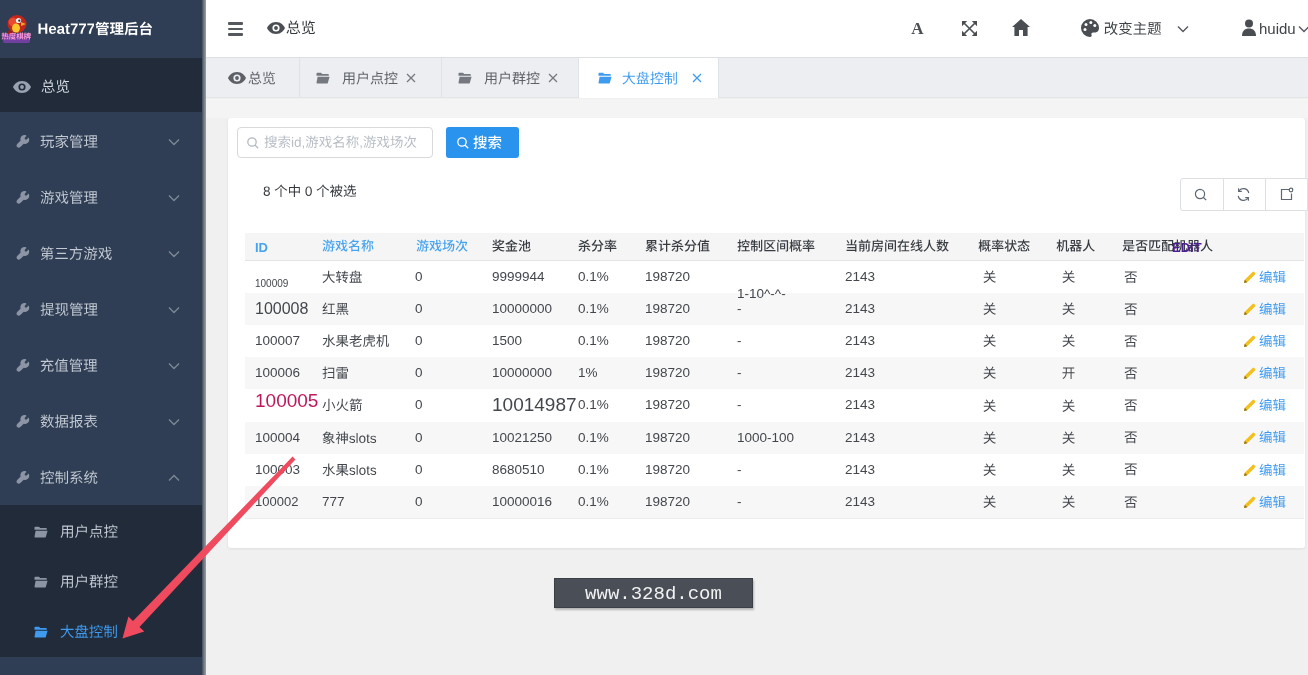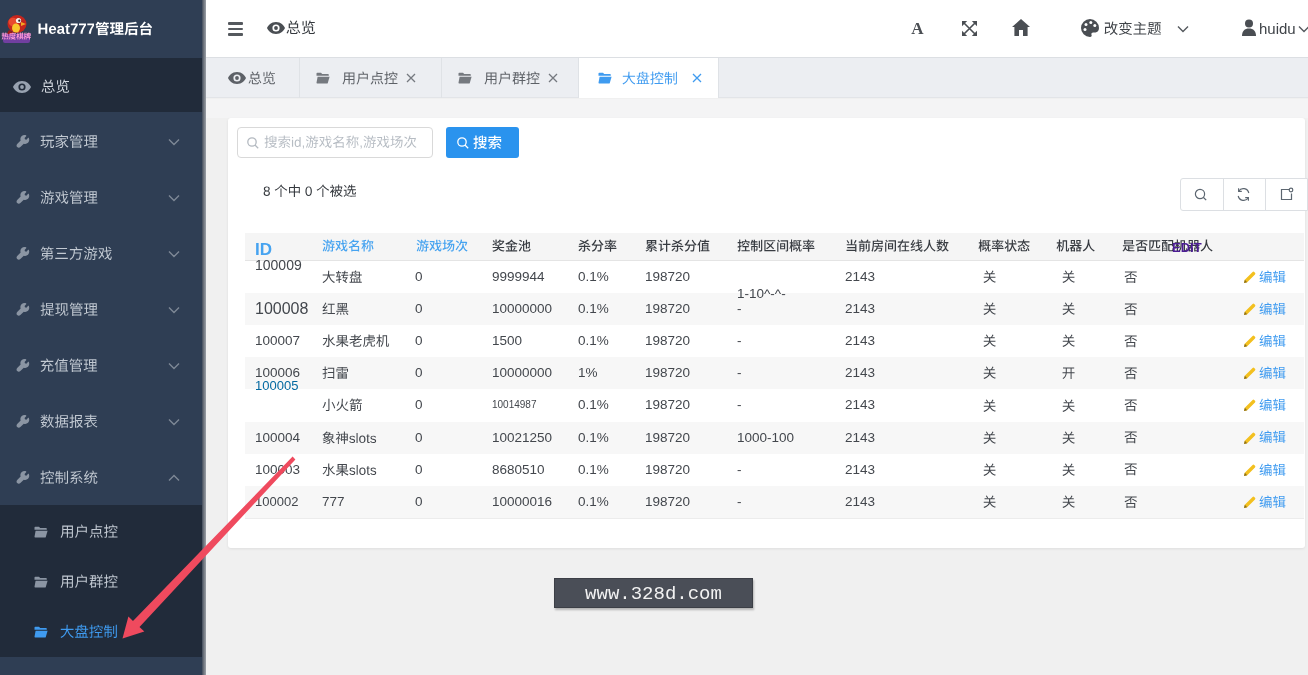--- a/index.html
+++ b/index.html
@@ -271,21 +271,21 @@
 <svg class="abs" style="left:1279px;top:187px" width="15" height="15" viewBox="0 0 15 15" fill="none" stroke="#5c6670" stroke-width="1.2">
 <path d="M10.5 2.5 L2.5 2.5 L2.5 12.5 L12.5 12.5 L12.5 6.5"></path>
 <circle cx="12" cy="3" r="1.8"></circle>
 </svg>
 <div class="abs" style="left:245px;top:233px;width:1059px;height:28px;background:#f5f5f5;border-bottom:1px solid #e4e4e4"></div>
 <div class="abs" style="left:245px;top:293.1px;width:1059px;height:32.1px;background:#f7f7f7"></div>
 <div class="abs" style="left:245px;top:357.3px;width:1059px;height:32.1px;background:#f7f7f7"></div>
 <div class="abs" style="left:245px;top:421.5px;width:1059px;height:32.1px;background:#f7f7f7"></div>
 <div class="abs" style="left:245px;top:485.7px;width:1059px;height:32.1px;background:#f7f7f7"></div>
 <div class="abs" style="left:245px;top:517.8px;width:1059px;height:1px;background:#ececec"></div>
-<div class="abs" style="left:255px;top:239.5px;font-size:17px;font-weight:bold;color:#46a3f0">ID</div>
+<div class="abs" style="left:255px;top:239.5px;font-size:13px;font-weight:bold;color:#46a3f0">ID</div>
 <svg style="position:absolute;left:321.9px;top:239.0px;" width="52.1" height="13.1" viewBox="-0.07 -11.54 52.10 13.14">
     <path d="M0.9 -10C1.6 -9.6 2.5 -9 3 -8.6L3.7 -9.6C3.2 -9.9 2.3 -10.5 1.6 -10.8ZM0.4 -6.5C1.1 -6.1 2.1 -5.6 2.5 -5.2L3.2 -6.2C2.8 -6.5 1.8 -7 1.1 -7.3ZM0.6 0.3 1.7 0.9C2.2 -0.3 2.8 -1.9 3.2 -3.3L2.2 -3.9C1.8 -2.4 1.1 -0.7 0.6 0.3ZM4.5 -10.6C4.8 -10.1 5.2 -9.4 5.4 -9H3.3V-7.8H4.4C4.4 -4.7 4.2 -1.5 2.6 0.3C2.9 0.5 3.2 0.8 3.4 1.1C4.7 -0.4 5.2 -2.6 5.4 -5H6.5C6.4 -1.7 6.3 -0.6 6.1 -0.3C6 -0.1 5.9 -0.1 5.7 -0.1C5.5 -0.1 5.1 -0.1 4.7 -0.2C4.9 0.2 5 0.6 5 1C5.5 1 6 1 6.3 0.9C6.6 0.9 6.9 0.8 7.1 0.5C7.4 0 7.5 -1.5 7.7 -5.6C7.7 -5.8 7.7 -6.1 7.7 -6.1H5.5L5.6 -7.8H7.8C7.7 -7.5 7.5 -7.2 7.3 -7C7.6 -6.9 8.2 -6.6 8.4 -6.4L8.5 -6.5V-5.9H10.6C10.3 -5.6 10 -5.3 9.7 -5V-3.8H7.9V-2.7H9.7V-0.2C9.7 -0.1 9.7 -0 9.5 -0C9.3 -0 8.7 -0 8.1 -0C8.3 0.3 8.4 0.8 8.5 1.1C9.3 1.1 9.9 1.1 10.4 0.9C10.8 0.7 10.9 0.4 10.9 -0.2V-2.7H12.6V-3.8H10.9V-4.7C11.5 -5.2 12.1 -5.9 12.5 -6.5L11.8 -7L11.6 -6.9H8.7C8.9 -7.3 9.1 -7.7 9.3 -8.2H12.5V-9.3H9.6C9.8 -9.8 9.9 -10.3 10 -10.8L8.8 -11C8.6 -9.9 8.3 -8.9 7.9 -8V-9H5.7L6.7 -9.4C6.4 -9.8 6 -10.5 5.6 -11Z M22.2 -10.2C22.8 -9.7 23.5 -8.9 23.9 -8.4L24.8 -9.1C24.4 -9.6 23.6 -10.4 23 -10.9ZM13.7 -7C14.4 -6.1 15.1 -5.1 15.8 -4C15.2 -2.6 14.3 -1.5 13.3 -0.8C13.6 -0.6 14 -0.1 14.2 0.2C15.1 -0.6 16 -1.6 16.7 -2.8C17.1 -2.1 17.6 -1.4 17.8 -0.8L18.8 -1.7C18.4 -2.3 17.9 -3.2 17.3 -4.1C17.9 -5.6 18.4 -7.3 18.6 -9.3L17.8 -9.6L17.6 -9.5H13.6V-8.4H17.3C17.1 -7.3 16.8 -6.2 16.4 -5.3C15.8 -6.1 15.1 -7 14.5 -7.7ZM23.9 -6.3C23.5 -5.2 22.8 -4.2 22.1 -3.2C21.9 -4.1 21.7 -5.2 21.5 -6.5L25.4 -6.9L25.2 -8L21.4 -7.6C21.4 -8.6 21.3 -9.7 21.3 -10.9H20C20 -9.7 20.1 -8.5 20.2 -7.5L18.6 -7.3L18.7 -6.1L20.3 -6.3C20.5 -4.7 20.7 -3.2 21.1 -2.1C20.3 -1.3 19.4 -0.6 18.4 -0.2C18.8 0 19.2 0.4 19.4 0.7C20.2 0.3 20.9 -0.2 21.5 -0.9C22.1 0.3 22.9 1 23.9 1.1C24.6 1.1 25.2 0.5 25.5 -1.8C25.3 -1.9 24.7 -2.2 24.5 -2.5C24.4 -1.1 24.2 -0.4 23.9 -0.4C23.3 -0.5 22.9 -1 22.5 -1.9C23.5 -3 24.3 -4.4 24.8 -5.7Z M29.3 -6.7C29.8 -6.3 30.6 -5.7 31.1 -5.2C29.7 -4.5 28.1 -4 26.5 -3.7C26.7 -3.4 27 -2.8 27.1 -2.5C27.8 -2.7 28.5 -2.9 29.2 -3.1V1.1H30.4V0.5H35.8V1.1H37.1V-4.5H32.3C34.3 -5.7 36 -7.3 37 -9.2L36.2 -9.8L36 -9.7H31.7C32 -10 32.3 -10.4 32.5 -10.7L31.1 -11C30.4 -9.8 28.9 -8.4 26.8 -7.4C27.1 -7.2 27.4 -6.8 27.6 -6.5C28.8 -7.1 29.8 -7.8 30.7 -8.6H35.2C34.5 -7.5 33.4 -6.6 32.2 -5.9C31.7 -6.4 30.9 -7 30.2 -7.4ZM35.8 -0.7H30.4V-3.4H35.8Z M45.5 -5.8C45.2 -4.2 44.7 -2.6 44 -1.6C44.3 -1.5 44.8 -1.2 45 -1C45.7 -2.1 46.3 -3.9 46.6 -5.6ZM49.1 -5.6C49.7 -4.2 50.2 -2.3 50.3 -1.1L51.5 -1.5C51.3 -2.7 50.8 -4.5 50.2 -6ZM45.8 -10.9C45.5 -9.3 45 -7.8 44.3 -6.7V-7.3H42.7V-9.4C43.3 -9.5 43.9 -9.7 44.4 -9.9L43.7 -10.9C42.7 -10.5 41.1 -10.1 39.7 -9.8C39.8 -9.6 40 -9.2 40 -8.9C40.5 -9 41 -9 41.5 -9.1V-7.3H39.6V-6.1H41.4C40.9 -4.7 40.1 -3.2 39.4 -2.3C39.5 -2 39.8 -1.5 39.9 -1.2C40.5 -1.9 41.1 -3.1 41.5 -4.2V1.1H42.7V-4.5C43 -4 43.5 -3.3 43.7 -2.9L44.4 -3.9C44.1 -4.2 43 -5.4 42.7 -5.7V-6.1H44.3V-6.3C44.5 -6.1 44.9 -5.9 45.1 -5.8C45.5 -6.4 45.9 -7.2 46.3 -8.2H47.4V-0.3C47.4 -0.2 47.3 -0.1 47.1 -0.1C47 -0.1 46.4 -0.1 45.8 -0.1C46 0.2 46.2 0.7 46.2 1.1C47.1 1.1 47.6 1 48 0.8C48.4 0.6 48.6 0.3 48.6 -0.3V-8.2H50C49.8 -7.7 49.6 -7.2 49.4 -6.8L50.5 -6.6C50.8 -7.3 51.2 -8.3 51.5 -9.1L50.8 -9.4L50.6 -9.3H46.7C46.8 -9.8 46.9 -10.2 47 -10.7Z" fill="#46a3f0"></path>
   </svg>
 <svg style="position:absolute;left:415.9px;top:239.0px;" width="52.2" height="13.2" viewBox="-0.07 -11.54 52.16 13.21">
     <path d="M0.9 -10C1.6 -9.6 2.5 -9 3 -8.6L3.7 -9.6C3.2 -9.9 2.3 -10.5 1.6 -10.8ZM0.4 -6.5C1.1 -6.1 2.1 -5.6 2.5 -5.2L3.2 -6.2C2.8 -6.5 1.8 -7 1.1 -7.3ZM0.6 0.3 1.7 0.9C2.2 -0.3 2.8 -1.9 3.2 -3.3L2.2 -3.9C1.8 -2.4 1.1 -0.7 0.6 0.3ZM4.5 -10.6C4.8 -10.1 5.2 -9.4 5.4 -9H3.3V-7.8H4.4C4.4 -4.7 4.2 -1.5 2.6 0.3C2.9 0.5 3.2 0.8 3.4 1.1C4.7 -0.4 5.2 -2.6 5.4 -5H6.5C6.4 -1.7 6.3 -0.6 6.1 -0.3C6 -0.1 5.9 -0.1 5.7 -0.1C5.5 -0.1 5.1 -0.1 4.7 -0.2C4.9 0.2 5 0.6 5 1C5.5 1 6 1 6.3 0.9C6.6 0.9 6.9 0.8 7.1 0.5C7.4 0 7.5 -1.5 7.7 -5.6C7.7 -5.8 7.7 -6.1 7.7 -6.1H5.5L5.6 -7.8H7.8C7.7 -7.5 7.5 -7.2 7.3 -7C7.6 -6.9 8.2 -6.6 8.4 -6.4L8.5 -6.5V-5.9H10.6C10.3 -5.6 10 -5.3 9.7 -5V-3.8H7.9V-2.7H9.7V-0.2C9.7 -0.1 9.7 -0 9.5 -0C9.3 -0 8.7 -0 8.1 -0C8.3 0.3 8.4 0.8 8.5 1.1C9.3 1.1 9.9 1.1 10.4 0.9C10.8 0.7 10.9 0.4 10.9 -0.2V-2.7H12.6V-3.8H10.9V-4.7C11.5 -5.2 12.1 -5.9 12.5 -6.5L11.8 -7L11.6 -6.9H8.7C8.9 -7.3 9.1 -7.7 9.3 -8.2H12.5V-9.3H9.6C9.8 -9.8 9.9 -10.3 10 -10.8L8.8 -11C8.6 -9.9 8.3 -8.9 7.9 -8V-9H5.7L6.7 -9.4C6.4 -9.8 6 -10.5 5.6 -11Z M22.2 -10.2C22.8 -9.7 23.5 -8.9 23.9 -8.4L24.8 -9.1C24.4 -9.6 23.6 -10.4 23 -10.9ZM13.7 -7C14.4 -6.1 15.1 -5.1 15.8 -4C15.2 -2.6 14.3 -1.5 13.3 -0.8C13.6 -0.6 14 -0.1 14.2 0.2C15.1 -0.6 16 -1.6 16.7 -2.8C17.1 -2.1 17.6 -1.4 17.8 -0.8L18.8 -1.7C18.4 -2.3 17.9 -3.2 17.3 -4.1C17.9 -5.6 18.4 -7.3 18.6 -9.3L17.8 -9.6L17.6 -9.5H13.6V-8.4H17.3C17.1 -7.3 16.8 -6.2 16.4 -5.3C15.8 -6.1 15.1 -7 14.5 -7.7ZM23.9 -6.3C23.5 -5.2 22.8 -4.2 22.1 -3.2C21.9 -4.1 21.7 -5.2 21.5 -6.5L25.4 -6.9L25.2 -8L21.4 -7.6C21.4 -8.6 21.3 -9.7 21.3 -10.9H20C20 -9.7 20.1 -8.5 20.2 -7.5L18.6 -7.3L18.7 -6.1L20.3 -6.3C20.5 -4.7 20.7 -3.2 21.1 -2.1C20.3 -1.3 19.4 -0.6 18.4 -0.2C18.8 0 19.2 0.4 19.4 0.7C20.2 0.3 20.9 -0.2 21.5 -0.9C22.1 0.3 22.9 1 23.9 1.1C24.6 1.1 25.2 0.5 25.5 -1.8C25.3 -1.9 24.7 -2.2 24.5 -2.5C24.4 -1.1 24.2 -0.4 23.9 -0.4C23.3 -0.5 22.9 -1 22.5 -1.9C23.5 -3 24.3 -4.4 24.8 -5.7Z M31.4 -5.5C31.5 -5.6 32 -5.7 32.6 -5.7H33.1C32.6 -4.4 31.8 -3.3 30.7 -2.5L30.6 -3.3L29.3 -2.8V-6.7H30.6V-7.8H29.3V-10.8H28.1V-7.8H26.6V-6.7H28.1V-2.4C27.5 -2.2 26.9 -1.9 26.4 -1.8L26.8 -0.5C28 -1 29.4 -1.6 30.8 -2.1L30.8 -2.3C31 -2.1 31.3 -1.9 31.5 -1.8C32.7 -2.7 33.7 -4 34.3 -5.7H35.2C34.5 -3 33.1 -0.9 31 0.4C31.3 0.5 31.7 0.9 31.9 1C34 -0.4 35.5 -2.7 36.4 -5.7H37C36.8 -2.1 36.6 -0.7 36.2 -0.3C36.1 -0.1 36 -0.1 35.8 -0.1C35.6 -0.1 35.1 -0.1 34.6 -0.2C34.7 0.2 34.9 0.7 34.9 1C35.5 1 36 1 36.3 1C36.8 0.9 37 0.8 37.3 0.5C37.8 -0.1 38 -1.7 38.3 -6.3C38.3 -6.4 38.3 -6.8 38.3 -6.8H33.4C34.6 -7.6 35.9 -8.6 37.2 -9.8L36.3 -10.5L36 -10.4H30.9V-9.2H34.7C33.7 -8.3 32.6 -7.6 32.2 -7.3C31.7 -7 31.2 -6.7 30.9 -6.6C31.1 -6.3 31.3 -5.8 31.4 -5.5Z M39.6 -9.2C40.5 -8.7 41.7 -7.9 42.2 -7.3L43 -8.4C42.4 -8.9 41.3 -9.6 40.4 -10.1ZM39.5 -1 40.6 -0.2C41.4 -1.4 42.3 -2.8 43.1 -4.2L42.1 -5C41.3 -3.6 40.2 -2 39.5 -1ZM44.8 -11C44.4 -8.9 43.7 -6.8 42.6 -5.6C42.9 -5.4 43.5 -5.1 43.8 -4.9C44.3 -5.6 44.8 -6.6 45.2 -7.6H49.7C49.4 -6.8 49.1 -5.9 48.8 -5.3C49.1 -5.1 49.6 -4.9 49.9 -4.7C50.3 -5.7 50.9 -7.1 51.2 -8.4L50.3 -8.9L50.1 -8.8H45.6C45.8 -9.5 46 -10.1 46.1 -10.7ZM46.3 -7.1V-6.3C46.3 -4.5 46 -1.7 42.1 0.2C42.4 0.4 42.9 0.9 43.1 1.2C45.4 -0 46.6 -1.6 47.1 -3.1C47.8 -1.2 49 0.2 50.8 1C50.9 0.7 51.3 0.2 51.6 -0.1C49.3 -0.9 48.2 -2.8 47.6 -5.3C47.6 -5.7 47.6 -6 47.6 -6.3V-7.1Z" fill="#46a3f0"></path>
   </svg>
 <svg style="position:absolute;left:492.0px;top:238.9px;" width="39.0" height="13.2" viewBox="0.03 -11.60 39.04 13.19">
     <path d="M0.8 -9.8C1.3 -9.2 1.8 -8.3 2 -7.8L3 -8.4C2.8 -8.9 2.2 -9.7 1.8 -10.3ZM5.9 -4.5C5.8 -4.2 5.8 -3.9 5.7 -3.6H0.7V-2.5H5.4C4.8 -1.2 3.6 -0.4 0.5 0.1C0.8 0.3 1 0.8 1.1 1.1C4.3 0.6 5.8 -0.4 6.5 -1.9C7.5 -0.2 9.2 0.7 11.8 1C12 0.7 12.3 0.2 12.6 -0.1C10 -0.3 8.3 -1.1 7.4 -2.5H12.2V-3.6H7C7.1 -3.9 7.1 -4.2 7.2 -4.5ZM0.5 -6.3 1 -5.2 3.5 -6.6V-4.5H4.7V-11H3.5V-7.7C2.4 -7.2 1.3 -6.6 0.5 -6.3ZM7.7 -11C7.2 -10.1 6.1 -9 5 -8.4C5.2 -8.2 5.6 -7.8 5.7 -7.5C6.3 -7.9 6.9 -8.3 7.4 -8.8H10.9C10.4 -8 9.8 -7.3 9 -6.8C8.6 -7.3 8 -7.9 7.5 -8.3L6.6 -7.8C7.1 -7.3 7.7 -6.8 8 -6.3C7.1 -5.9 6.1 -5.7 4.9 -5.5C5.1 -5.3 5.4 -4.8 5.6 -4.5C8.8 -5.1 11.4 -6.4 12.4 -9.6L11.7 -9.9L11.5 -9.9H8.4C8.6 -10.1 8.7 -10.4 8.9 -10.6Z M15.5 -2.8C16 -2 16.5 -1 16.6 -0.4L17.7 -0.9C17.5 -1.5 17 -2.5 16.5 -3.2ZM22.4 -3.2C22.1 -2.4 21.6 -1.4 21.1 -0.8L22.1 -0.4C22.5 -1 23.1 -1.9 23.6 -2.7ZM19.4 -11.1C18.2 -9.2 15.8 -7.7 13.3 -7C13.7 -6.7 14 -6.2 14.2 -5.8C14.8 -6.1 15.5 -6.4 16.1 -6.7V-6H18.8V-4.4H14.5V-3.3H18.8V-0.4H13.9V0.8H25.2V-0.4H20.1V-3.3H24.5V-4.4H20.1V-6H22.9V-6.8C23.5 -6.4 24.2 -6.1 24.8 -5.9C25 -6.2 25.4 -6.7 25.7 -7C23.7 -7.6 21.5 -8.8 20.2 -10.1L20.6 -10.6ZM22.3 -7.1H16.9C17.9 -7.7 18.8 -8.4 19.5 -9.2C20.3 -8.5 21.3 -7.7 22.3 -7.1Z M27.2 -9.9C28 -9.6 29 -9 29.5 -8.5L30.3 -9.5C29.7 -10 28.7 -10.5 27.9 -10.8ZM26.5 -6.3C27.3 -6 28.3 -5.4 28.8 -5L29.4 -6C28.9 -6.4 27.9 -6.9 27.1 -7.3ZM26.9 0.1 28 0.9C28.7 -0.4 29.5 -1.9 30.2 -3.3L29.2 -4.1C28.5 -2.6 27.6 -0.9 26.9 0.1ZM31.1 -9.7V-6.3L29.6 -5.7L30.1 -4.6L31.1 -5V-1.1C31.1 0.5 31.6 0.9 33.3 0.9C33.7 0.9 36.1 0.9 36.5 0.9C38 0.9 38.4 0.3 38.6 -1.5C38.2 -1.6 37.7 -1.8 37.4 -2C37.3 -0.5 37.2 -0.2 36.4 -0.2C35.9 -0.2 33.8 -0.2 33.3 -0.2C32.4 -0.2 32.3 -0.3 32.3 -1.1V-5.5L33.9 -6.1V-1.9H35.1V-6.6L36.8 -7.3C36.8 -5.3 36.8 -4.2 36.8 -3.9C36.7 -3.6 36.6 -3.6 36.4 -3.6C36.2 -3.6 35.8 -3.6 35.4 -3.6C35.6 -3.3 35.7 -2.8 35.7 -2.4C36.2 -2.4 36.8 -2.4 37.1 -2.6C37.6 -2.7 37.8 -3 37.9 -3.6C38 -4.2 38 -5.9 38 -8.3L38.1 -8.4L37.2 -8.8L37 -8.6L36.9 -8.5L35.1 -7.9V-10.9H33.9V-7.4L32.3 -6.7V-9.7Z" fill="#383c42"></path>
   </svg>
 <svg style="position:absolute;left:578.0px;top:238.9px;" width="38.9" height="13.2" viewBox="-0.01 -11.56 38.89 13.19">
@@ -303,21 +303,21 @@
 <svg style="position:absolute;left:977.8px;top:238.9px;" width="52.2" height="13.2" viewBox="-0.19 -11.56 52.25 13.21">
     <path d="M8.1 -4.6C8.2 -4.7 8.6 -4.8 9.1 -4.8H9.6C9.1 -3 8.3 -1.1 6.7 0.5C7 0.7 7.4 0.9 7.6 1.1C8.6 0 9.4 -1.2 9.9 -2.5V-0.3C9.9 0.3 9.9 0.5 10.1 0.7C10.3 0.9 10.6 0.9 10.8 0.9C11 0.9 11.3 0.9 11.4 0.9C11.6 0.9 11.9 0.9 12 0.8C12.2 0.7 12.3 0.5 12.4 0.2C12.4 -0.1 12.5 -0.8 12.5 -1.4C12.3 -1.5 12 -1.7 11.8 -1.8C11.8 -1.2 11.8 -0.6 11.8 -0.4C11.7 -0.3 11.7 -0.2 11.6 -0.1C11.6 -0.1 11.5 -0 11.4 -0C11.3 -0 11.2 -0 11.1 -0C11 -0 10.9 -0.1 10.9 -0.1C10.8 -0.2 10.8 -0.2 10.8 -0.3V-4.1H10.4L10.6 -4.8H12.4L12.4 -5.8H10.8C11 -7.1 11 -8.3 11 -9.2H12.2V-10.3H8.1V-9.2H10.1C10.1 -8.3 10 -7.1 9.8 -5.8H9C9.2 -6.7 9.3 -7.9 9.5 -8.5H8.5C8.4 -7.9 8.2 -6.2 8 -5.9C8 -5.6 7.9 -5.6 7.7 -5.5C7.8 -5.3 8 -4.9 8.1 -4.6ZM6.7 -7V-5.6H5.4V-7ZM6.7 -7.9H5.4V-9.3H6.7ZM4.4 -0C4.6 -0.3 4.9 -0.5 7 -1.8C7.1 -1.5 7.1 -1.3 7.2 -1.1L8.1 -1.5C7.9 -2.2 7.4 -3.3 6.9 -4.1L6.1 -3.7C6.3 -3.4 6.5 -3 6.6 -2.6L5.4 -1.9V-4.7H7.6V-10.3H4.4V-2.1C4.4 -1.5 4.1 -1 3.8 -0.8C4 -0.7 4.3 -0.3 4.4 -0ZM1.9 -11V-8.3H0.6V-7.1H1.9C1.6 -5.5 1 -3.5 0.3 -2.3C0.5 -2.1 0.8 -1.6 0.9 -1.3C1.3 -1.9 1.6 -2.8 1.9 -3.8V1.1H3V-5.1C3.3 -4.5 3.5 -3.9 3.7 -3.5L4.3 -4.5C4.1 -4.9 3.3 -6.4 3 -6.8V-7.1H4.1V-8.3H3V-11Z M23.7 -8.4C23.3 -7.8 22.5 -7.1 21.9 -6.7L22.8 -6.1C23.4 -6.5 24.2 -7.1 24.7 -7.7ZM13.6 -4.5 14.2 -3.5C15.1 -3.9 16.1 -4.4 17.1 -5L16.9 -5.9C15.7 -5.3 14.5 -4.8 13.6 -4.5ZM14 -7.6C14.7 -7.2 15.6 -6.6 16 -6.1L16.8 -6.9C16.4 -7.3 15.5 -7.9 14.8 -8.3ZM21.7 -5.2C22.6 -4.7 23.8 -3.9 24.3 -3.4L25.2 -4.1C24.6 -4.7 23.5 -5.4 22.6 -5.9ZM13.6 -2.7V-1.5H18.9V1.1H20.1V-1.5H25.4V-2.7H20.1V-3.6H18.9V-2.7ZM18.5 -10.8C18.7 -10.5 18.9 -10.2 19 -9.9H13.9V-8.7H18.5C18.2 -8.2 17.8 -7.7 17.7 -7.6C17.5 -7.4 17.3 -7.2 17.1 -7.2C17.2 -6.9 17.4 -6.4 17.4 -6.2C17.6 -6.2 17.9 -6.3 19.2 -6.4C18.6 -5.8 18.2 -5.4 17.9 -5.2C17.5 -4.9 17.2 -4.6 16.8 -4.6C17 -4.3 17.1 -3.8 17.2 -3.6C17.5 -3.7 18 -3.8 21.2 -4.1C21.4 -3.8 21.5 -3.6 21.5 -3.4L22.5 -3.8C22.3 -4.4 21.6 -5.4 21.1 -6.1L20.1 -5.7C20.3 -5.5 20.5 -5.2 20.7 -5L18.8 -4.8C19.9 -5.7 21 -6.8 22 -7.9L21 -8.5C20.8 -8.1 20.5 -7.8 20.2 -7.4L18.7 -7.4C19.1 -7.8 19.4 -8.2 19.8 -8.7H25.2V-9.9H20.5C20.3 -10.2 20 -10.7 19.7 -11.1Z M35.6 -10.1C36.2 -9.4 36.8 -8.4 37.1 -7.8L38.1 -8.4C37.8 -9 37.1 -9.9 36.5 -10.6ZM26.4 -2.7 27.1 -1.6C27.7 -2.2 28.4 -2.8 29.1 -3.5V1.1H30.3V0.3C30.6 0.5 31 0.8 31.3 1.1C33.1 -0.4 34 -2.2 34.4 -4C35.1 -1.8 36.2 -0 37.8 1.1C38 0.7 38.4 0.3 38.7 0C36.8 -1.1 35.6 -3.4 34.9 -6H38.4V-7.2H34.8V-7.8V-10.9H33.6V-7.8V-7.2H30.7V-6H33.5C33.3 -4 32.6 -1.7 30.3 0.2V-11H29.1V-7C28.8 -7.6 28.1 -8.6 27.5 -9.3L26.5 -8.7C27.1 -8 27.8 -6.9 28.1 -6.2L29.1 -6.9V-5C28.1 -4.1 27.1 -3.2 26.4 -2.7Z M43.9 -5.2C44.7 -4.8 45.6 -4.1 46 -3.6L47.2 -4.3C46.7 -4.8 45.7 -5.5 45 -5.9ZM42.5 -3.1V-0.7C42.5 0.5 42.9 0.8 44.5 0.8C44.9 0.8 47 0.8 47.3 0.8C48.7 0.8 49.1 0.4 49.2 -1.4C48.9 -1.4 48.4 -1.6 48.1 -1.8C48 -0.5 47.9 -0.3 47.3 -0.3C46.8 -0.3 45 -0.3 44.6 -0.3C43.8 -0.3 43.7 -0.4 43.7 -0.8V-3.1ZM44.3 -3.4C45 -2.7 45.9 -1.8 46.3 -1.1L47.3 -1.8C46.9 -2.4 46 -3.3 45.2 -4ZM48.7 -3C49.3 -1.9 50 -0.4 50.2 0.5L51.4 0.1C51.1 -0.8 50.4 -2.3 49.8 -3.4ZM40.9 -3.2C40.6 -2.1 40.2 -0.8 39.6 0L40.7 0.6C41.3 -0.3 41.7 -1.7 42 -2.8ZM44.9 -11.1C44.9 -10.4 44.8 -9.8 44.7 -9.2H39.7V-8.1H44.3C43.7 -6.5 42.4 -5.2 39.5 -4.5C39.8 -4.2 40.1 -3.8 40.2 -3.5C43.5 -4.4 45 -6 45.6 -8C46.6 -5.7 48.2 -4.3 50.7 -3.6C50.9 -3.9 51.3 -4.4 51.6 -4.7C49.3 -5.2 47.8 -6.4 46.9 -8.1H51.4V-9.2H45.9C46.1 -9.8 46.1 -10.4 46.2 -11.1Z" fill="#383c42"></path>
   </svg>
 <svg style="position:absolute;left:1055.8px;top:239.0px;" width="39.3" height="13.1" viewBox="-0.19 -11.47 39.31 13.06">
     <path d="M6.4 -10.2V-6C6.4 -4.1 6.3 -1.5 4.5 0.3C4.8 0.5 5.3 0.9 5.4 1.1C7.3 -0.8 7.6 -3.8 7.6 -6V-9.1H9.7V-0.9C9.7 0.2 9.8 0.4 10 0.7C10.2 0.9 10.6 1 10.8 1C11 1 11.3 1 11.5 1C11.8 1 12.1 0.9 12.3 0.8C12.5 0.6 12.6 0.4 12.7 0C12.7 -0.4 12.8 -1.3 12.8 -2C12.5 -2.1 12.1 -2.3 11.9 -2.5C11.9 -1.7 11.8 -1 11.8 -0.7C11.8 -0.5 11.8 -0.3 11.7 -0.3C11.7 -0.2 11.6 -0.2 11.5 -0.2C11.4 -0.2 11.3 -0.2 11.2 -0.2C11.1 -0.2 11 -0.2 11 -0.2C10.9 -0.3 10.9 -0.5 10.9 -0.9V-10.2ZM2.7 -11V-8.2H0.6V-7.1H2.5C2.1 -5.4 1.2 -3.4 0.3 -2.4C0.5 -2.1 0.8 -1.6 0.9 -1.2C1.6 -2.1 2.2 -3.4 2.7 -4.7V1.1H3.9V-4.7C4.3 -4.1 4.8 -3.3 5.1 -2.9L5.8 -3.9C5.5 -4.2 4.3 -5.6 3.9 -6.1V-7.1H5.7V-8.2H3.9V-11Z M15.7 -9.4H17.6V-7.8H15.7ZM21.2 -9.4H23.2V-7.8H21.2ZM20.9 -6.3C21.4 -6.1 22 -5.8 22.4 -5.5H19.1C19.3 -5.9 19.5 -6.3 19.7 -6.7L18.8 -6.9V-10.4H14.6V-6.8H18.4C18.2 -6.4 18 -5.9 17.6 -5.5H13.6V-4.4H16.6C15.7 -3.7 14.7 -3.1 13.3 -2.6C13.6 -2.4 13.9 -1.9 14 -1.7L14.6 -1.9V1.1H15.8V0.7H17.6V1H18.8V-3H16.5C17.1 -3.4 17.7 -3.9 18.2 -4.4H20.5C21 -3.9 21.6 -3.4 22.2 -3H20.1V1.1H21.3V0.7H23.2V1H24.4V-1.9L24.9 -1.7C25.1 -2 25.4 -2.5 25.7 -2.7C24.4 -3 23 -3.7 22 -4.4H25.4V-5.5H23.1L23.5 -5.9C23.1 -6.2 22.5 -6.5 21.9 -6.8H24.4V-10.4H20.1V-6.8H21.4ZM15.8 -0.3V-1.9H17.6V-0.3ZM21.3 -0.3V-1.9H23.2V-0.3Z M31.7 -10.9C31.7 -8.9 31.8 -2.7 26.5 0.1C26.9 0.3 27.3 0.7 27.5 1.1C30.4 -0.6 31.8 -3.2 32.5 -5.7C33.2 -3.4 34.6 -0.5 37.7 1C37.9 0.7 38.3 0.2 38.6 -0.1C34 -2.1 33.2 -7.3 33 -9C33.1 -9.8 33.1 -10.4 33.1 -10.9Z" fill="#383c42"></path>
   </svg>
 <svg style="position:absolute;left:1121.9px;top:239.0px;" width="91.2" height="13.1" viewBox="-0.11 -11.47 91.23 13.09">
     <path d="M3.2 -7.9H9.7V-7H3.2ZM3.2 -9.6H9.7V-8.7H3.2ZM2.1 -10.5V-6.1H10.9V-10.5ZM2.9 -3.9C2.5 -2 1.7 -0.6 0.4 0.2C0.7 0.4 1.1 0.9 1.3 1.1C2.1 0.5 2.8 -0.2 3.2 -1.2C4.3 0.5 6 0.9 8.5 0.9H12.1C12.2 0.5 12.4 -0 12.6 -0.3C11.8 -0.3 9.2 -0.3 8.6 -0.3C8.1 -0.3 7.7 -0.3 7.2 -0.4V-1.9H11.4V-3H7.2V-4.2H12.3V-5.3H0.8V-4.2H6V-0.6C5 -0.8 4.3 -1.4 3.8 -2.5C3.9 -2.8 4 -3.3 4.1 -3.7Z M20.5 -7.2C22 -6.6 23.7 -5.6 24.7 -4.8L25.6 -5.7C24.6 -6.4 22.9 -7.4 21.4 -8ZM15.2 -3.9V1.1H16.5V0.5H22.5V1.1H23.9V-3.9ZM16.5 -0.6V-2.8H22.5V-0.6ZM13.8 -10.3V-9.1H19.3C17.8 -7.6 15.6 -6.5 13.4 -5.8C13.6 -5.5 14.1 -4.9 14.2 -4.6C15.8 -5.3 17.4 -6.1 18.9 -7.1V-4.3H20.1V-8.2C20.4 -8.5 20.7 -8.8 21 -9.1H25.2V-10.3Z M38.1 -10.2H27.2V0.4H38.2V-0.8H28.4V-9H30.7C30.6 -5.9 30.5 -3.9 28.7 -2.8C29 -2.6 29.3 -2.1 29.5 -1.8C31.6 -3.2 31.8 -5.5 31.9 -9H33.9V-3.9C33.9 -2.7 34.2 -2.3 35.3 -2.3C35.6 -2.3 36.5 -2.3 36.7 -2.3C37.7 -2.3 38 -2.9 38.2 -4.9C37.8 -5 37.3 -5.1 37.1 -5.4C37 -3.7 37 -3.4 36.6 -3.4C36.4 -3.4 35.7 -3.4 35.5 -3.4C35.1 -3.4 35.1 -3.5 35.1 -3.9V-9H38.1Z M46.1 -10.4V-9.2H49.9V-6.4H46.1V-0.8C46.1 0.6 46.6 0.9 47.9 0.9C48.1 0.9 49.6 0.9 49.9 0.9C51.2 0.9 51.5 0.3 51.6 -1.8C51.3 -1.9 50.8 -2.1 50.5 -2.4C50.4 -0.5 50.3 -0.2 49.8 -0.2C49.5 -0.2 48.3 -0.2 48 -0.2C47.5 -0.2 47.4 -0.3 47.4 -0.8V-5.2H49.9V-4.3H51.1V-10.4ZM40.9 -2H44.3V-0.8H40.9ZM40.9 -2.8V-3.9C41.1 -3.8 41.3 -3.6 41.4 -3.5C42.1 -4.2 42.3 -5.2 42.3 -6V-7H42.9V-4.7C42.9 -4 43 -3.9 43.6 -3.9C43.7 -3.9 44 -3.9 44.1 -3.9H44.3V-2.8ZM39.7 -10.5V-9.4H41.5V-8.1H39.9V1H40.9V0.2H44.3V0.9H45.3V-8.1H43.8V-9.4H45.5V-10.5ZM42.3 -8.1V-9.4H43V-8.1ZM40.9 -4V-7H41.7V-6C41.7 -5.4 41.6 -4.6 40.9 -4ZM43.5 -7H44.3V-4.6L44.2 -4.6C44.2 -4.6 44.2 -4.6 44 -4.6C44 -4.6 43.7 -4.6 43.7 -4.6C43.5 -4.6 43.5 -4.6 43.5 -4.7Z M58.4 -10.2V-6C58.4 -4.1 58.3 -1.5 56.5 0.3C56.8 0.5 57.3 0.9 57.4 1.1C59.3 -0.8 59.6 -3.8 59.6 -6V-9.1H61.7V-0.9C61.7 0.2 61.8 0.4 62 0.7C62.2 0.9 62.6 1 62.8 1C63 1 63.3 1 63.5 1C63.8 1 64.1 0.9 64.3 0.8C64.5 0.6 64.6 0.4 64.7 0C64.7 -0.4 64.8 -1.3 64.8 -2C64.5 -2.1 64.1 -2.3 63.9 -2.5C63.9 -1.7 63.8 -1 63.8 -0.7C63.8 -0.5 63.8 -0.3 63.7 -0.3C63.7 -0.2 63.6 -0.2 63.5 -0.2C63.4 -0.2 63.3 -0.2 63.2 -0.2C63.1 -0.2 63 -0.2 63 -0.2C62.9 -0.3 62.9 -0.5 62.9 -0.9V-10.2ZM54.7 -11V-8.2H52.6V-7.1H54.5C54.1 -5.4 53.2 -3.4 52.3 -2.4C52.5 -2.1 52.8 -1.6 52.9 -1.2C53.6 -2.1 54.2 -3.4 54.7 -4.7V1.1H55.9V-4.7C56.3 -4.1 56.8 -3.3 57.1 -2.9L57.8 -3.9C57.5 -4.2 56.3 -5.6 55.9 -6.1V-7.1H57.7V-8.2H55.9V-11Z M67.7 -9.4H69.6V-7.8H67.7ZM73.2 -9.4H75.2V-7.8H73.2ZM72.9 -6.3C73.4 -6.1 74 -5.8 74.4 -5.5H71.1C71.3 -5.9 71.5 -6.3 71.7 -6.7L70.8 -6.9V-10.4H66.6V-6.8H70.4C70.2 -6.4 70 -5.9 69.6 -5.5H65.6V-4.4H68.6C67.7 -3.7 66.7 -3.1 65.3 -2.6C65.6 -2.4 65.9 -1.9 66 -1.7L66.6 -1.9V1.1H67.8V0.7H69.6V1H70.8V-3H68.5C69.1 -3.4 69.7 -3.9 70.2 -4.4H72.5C73 -3.9 73.6 -3.4 74.2 -3H72.1V1.1H73.3V0.7H75.2V1H76.4V-1.9L76.9 -1.7C77.1 -2 77.4 -2.5 77.7 -2.7C76.4 -3 75 -3.7 74 -4.4H77.4V-5.5H75.1L75.5 -5.9C75.1 -6.2 74.5 -6.5 73.9 -6.8H76.4V-10.4H72.1V-6.8H73.4ZM67.8 -0.3V-1.9H69.6V-0.3ZM73.3 -0.3V-1.9H75.2V-0.3Z M83.7 -10.9C83.7 -8.9 83.8 -2.7 78.5 0.1C78.9 0.3 79.3 0.7 79.5 1.1C82.4 -0.6 83.8 -3.2 84.5 -5.7C85.2 -3.4 86.6 -0.5 89.7 1C89.9 0.7 90.3 0.2 90.6 -0.1C86 -2.1 85.2 -7.3 85 -9C85.1 -9.8 85.1 -10.4 85.1 -10.9Z" fill="#383c42"></path>
   </svg>
 <div class="abs" style="left:1172px;top:239.5px;font-size:13px;font-weight:bold;color:#4c1d95">EDIT</div>
-<div class="abs" style="left:255px;top:256px;font-size:14px;color:#43474d;line-height:18px">100009</div>
+<div class="abs" style="left:255px;top:275px;font-size:10px;color:#43474d;line-height:18px">100009</div>
 <svg style="position:absolute;left:322.1px;top:269.9px;" width="40.3" height="13.6" viewBox="0.08 -11.97 40.33 13.57">
     <path d="M6.2 -11.3C6.2 -10.3 6.2 -8.9 6 -7.5H0.8V-6.4H5.8C5.3 -3.9 4 -1.2 0.6 0.2C0.9 0.4 1.2 0.8 1.4 1.1C4.6 -0.5 6.1 -3.1 6.8 -5.7C7.8 -2.6 9.6 -0.2 12.2 1.1C12.4 0.8 12.7 0.3 12.9 0.1C10.3 -1 8.5 -3.4 7.6 -6.4H12.7V-7.5H7.1C7.3 -8.9 7.3 -10.2 7.3 -11.3Z M14.6 -4.5C14.7 -4.6 15.1 -4.7 15.6 -4.7H16.8V-2.7L14 -2.3L14.3 -1.3L16.8 -1.8V1H17.8V-1.9L19.6 -2.3L19.5 -3.2L17.8 -2.9V-4.7H19.1V-5.6H17.8V-7.7H16.8V-5.6H15.5C15.9 -6.5 16.3 -7.7 16.7 -8.8H19.1V-9.8H16.9C17.1 -10.2 17.2 -10.7 17.3 -11.1L16.3 -11.3C16.2 -10.8 16.1 -10.3 16 -9.8H14.1V-8.8H15.7C15.4 -7.7 15.1 -6.8 14.9 -6.5C14.7 -5.9 14.5 -5.4 14.3 -5.4C14.4 -5.1 14.5 -4.7 14.6 -4.5ZM19.3 -7.2V-6.3H21.2C21 -5.3 20.7 -4.4 20.4 -3.8H24.3C23.8 -3.1 23.3 -2.3 22.7 -1.6C22.2 -1.9 21.8 -2.2 21.3 -2.4L20.7 -1.8C22 -0.9 23.7 0.3 24.4 1.1L25.1 0.3C24.7 -0.1 24.1 -0.5 23.5 -1C24.3 -2.1 25.3 -3.4 25.9 -4.4L25.2 -4.8L25.1 -4.7H21.8L22.3 -6.3H26.4V-7.2H22.6L23 -8.8H26V-9.8H23.2L23.6 -11.2L22.6 -11.3L22.2 -9.8H19.8V-8.8H22L21.5 -7.2Z M32.3 -5.8C33 -5.4 34 -4.8 34.4 -4.3L34.9 -5C34.5 -5.4 33.5 -6 32.8 -6.3ZM33.3 -11.5C33.2 -11.2 33 -10.7 32.8 -10.3H29.9V-8L29.8 -7.4H27.7V-6.5H29.7C29.5 -5.7 29 -4.9 28 -4.2C28.2 -4.1 28.6 -3.7 28.7 -3.5C30 -4.3 30.5 -5.4 30.7 -6.5H37V-5C37 -4.8 36.9 -4.8 36.8 -4.8C36.6 -4.7 36 -4.7 35.3 -4.8C35.5 -4.5 35.6 -4.1 35.6 -3.9C36.6 -3.9 37.2 -3.9 37.5 -4C37.9 -4.2 38 -4.5 38 -4.9V-6.5H39.9V-7.4H38V-10.3H33.9L34.4 -11.3ZM32.4 -8.7C33.1 -8.4 33.9 -7.8 34.4 -7.4H30.9L30.9 -7.9V-9.5H37V-7.4H34.4L34.9 -8C34.5 -8.5 33.6 -9 32.9 -9.3ZM29.1 -3.5V-0.2H27.6V0.7H39.9V-0.2H38.4V-3.5ZM30.1 -0.2V-2.7H31.9V-0.2ZM32.8 -0.2V-2.7H34.6V-0.2ZM35.6 -0.2V-2.7H37.4V-0.2Z" fill="#43474d"></path>
   </svg>
 <div class="abs" style="left:415px;top:268.1px;font-size:13.5px;color:#43474d;line-height:18px">0</div>
 <div class="abs" style="left:492px;top:268.1px;font-size:13.5px;color:#43474d;line-height:18px">9999944</div>
 <div class="abs" style="left:578px;top:268.1px;font-size:13.5px;color:#43474d;line-height:18px">0.1%</div>
 <div class="abs" style="left:645px;top:268.1px;font-size:13.5px;color:#43474d;line-height:18px">198720</div>
 <div class="abs" style="left:737px;top:285px;font-size:13.5px;color:#43474d;line-height:18px">1-10^-^-</div>
 <div class="abs" style="left:845px;top:268.1px;font-size:13.5px;color:#43474d;line-height:18px">2143</div>
 <svg style="position:absolute;left:983.1px;top:270.1px;" width="13.3" height="13.4" viewBox="0.15 -11.79 13.31 13.35">
@@ -407,26 +407,26 @@
 <svg style="position:absolute;left:1124.0px;top:367.1px;" width="13.5" height="12.7" viewBox="-0.03 -11.07 13.47 12.65">
     <path d="M7.8 -7.6C9.4 -7 11.2 -5.9 12.2 -5.1L12.9 -5.9C11.9 -6.6 10.1 -7.7 8.5 -8.3ZM2.4 -4V1.1H3.4V0.4H10.1V1.1H11.2V-4ZM3.4 -0.5V-3.1H10.1V-0.5ZM0.9 -10.6V-9.6H6.9C5.3 -8 2.9 -6.6 0.5 -5.9C0.7 -5.7 1 -5.2 1.2 -4.9C2.9 -5.6 4.7 -6.5 6.2 -7.7V-4.4H7.2V-8.6C7.6 -8.9 7.9 -9.2 8.2 -9.6H12.6V-10.6Z" fill="#43474d"></path>
   </svg>
 <svg class="abs" style="left:1243px;top:367.4px" width="13" height="13" viewBox="0 0 13 13">
 <path d="M1 12 L1.8 8.8 L9.6 1 Q10.4 0.2 11.2 1 L12 1.8 Q12.8 2.6 12 3.4 L4.2 11.2 Z" fill="#f3c01f"></path>
 <path d="M1 12 L1.8 8.8 L4.2 11.2 Z" fill="#8a6d1a"></path>
 </svg>
 <svg style="position:absolute;left:1259.0px;top:366.2px;" width="26.9" height="13.5" viewBox="0.01 -11.92 26.95 13.50">
     <path d="M0.5 -0.7 0.8 0.2C1.9 -0.2 3.3 -0.8 4.7 -1.4L4.5 -2.2C3 -1.6 1.5 -1.1 0.5 -0.7ZM0.8 -5.7C1 -5.8 1.3 -5.9 2.8 -6.1C2.3 -5.2 1.8 -4.5 1.6 -4.3C1.2 -3.8 0.9 -3.4 0.6 -3.3C0.7 -3.1 0.9 -2.6 0.9 -2.5C1.2 -2.6 1.6 -2.8 4.6 -3.4C4.5 -3.7 4.5 -4 4.5 -4.3L2.3 -3.8C3.2 -5 4.1 -6.6 4.9 -8.1L4.1 -8.5C3.9 -8 3.6 -7.5 3.3 -7L1.8 -6.8C2.6 -8 3.3 -9.5 3.9 -11L2.9 -11.3C2.4 -9.7 1.5 -7.9 1.2 -7.5C1 -7 0.7 -6.7 0.5 -6.6C0.6 -6.4 0.8 -5.9 0.8 -5.7ZM8.4 -4.7V-2.7H7.3V-4.7ZM9.1 -4.7H10.1V-2.7H9.1ZM6.5 -5.6V1H7.3V-1.9H8.4V0.6H9.1V-1.9H10.1V0.6H10.8V-1.9H11.8V0.1C11.8 0.2 11.7 0.2 11.6 0.2C11.5 0.2 11.3 0.2 11 0.2C11.1 0.4 11.2 0.8 11.2 1C11.7 1 12 1 12.3 0.8C12.5 0.7 12.6 0.5 12.6 0.1V-5.6L11.8 -5.6ZM10.8 -4.7H11.8V-2.7H10.8ZM8.2 -11.2C8.4 -10.8 8.6 -10.3 8.7 -9.9H5.6V-7C5.6 -4.9 5.5 -1.9 4.2 0.3C4.4 0.4 4.9 0.7 5 0.9C6.3 -1.3 6.5 -4.5 6.5 -6.7H12.4V-9.9H9.8C9.7 -10.3 9.4 -10.9 9.1 -11.4ZM6.5 -9H11.5V-7.6H6.5Z M20.9 -10.1H24.6V-8.8H20.9ZM20 -10.9V-8H25.5V-10.9ZM14.6 -4.5C14.7 -4.6 15.1 -4.7 15.6 -4.7H16.8V-2.7L14 -2.3L14.3 -1.3L16.8 -1.8V1H17.7V-2L19.3 -2.3L19.2 -3.2L17.7 -2.9V-4.7H19V-5.6H17.7V-7.7H16.8V-5.6H15.5C15.9 -6.5 16.3 -7.6 16.6 -8.8H19.1V-9.7H16.8C16.9 -10.2 17.1 -10.7 17.1 -11.1L16.1 -11.3C16.1 -10.8 16 -10.3 15.8 -9.7H14.1V-8.8H15.6C15.3 -7.7 15.1 -6.8 14.9 -6.5C14.7 -5.9 14.5 -5.4 14.3 -5.4C14.4 -5.1 14.5 -4.7 14.6 -4.5ZM24.5 -6.4V-5.2H21.1V-6.4ZM18.9 -1 19.1 -0.1 24.5 -0.5V1.1H25.4V-0.6L26.4 -0.7L26.5 -1.6L25.4 -1.5V-6.4H26.4V-7.2H19.2V-6.4H20.1V-1.1ZM24.5 -4.4V-3.3H21.1V-4.4ZM24.5 -2.5V-1.4L21.1 -1.2V-2.5Z" fill="#3f9bf0"></path>
   </svg>
-<div class="abs" style="left:255px;top:377px;font-size:13px;color:#0369a1;line-height:18px">100005</div>
+<div class="abs" style="left:255px;top:392px;font-size:19px;color:#be185d;line-height:18px">100005</div>
 <svg style="position:absolute;left:321.9px;top:398.3px;" width="40.4" height="13.6" viewBox="-0.07 -11.96 40.42 13.55">
     <path d="M6.3 -11.2V-0.3C6.3 -0.1 6.2 0 5.9 0C5.6 0.1 4.6 0.1 3.6 0C3.8 0.3 4 0.8 4.1 1.1C5.3 1.1 6.2 1.1 6.7 0.9C7.2 0.7 7.4 0.4 7.4 -0.3V-11.2ZM9.5 -7.7C10.7 -5.8 11.8 -3.2 12.1 -1.6L13.2 -2.1C12.8 -3.7 11.7 -6.2 10.5 -8.1ZM2.7 -8C2.4 -6.2 1.6 -3.8 0.4 -2.4C0.7 -2.3 1.2 -2 1.4 -1.9C2.6 -3.4 3.4 -5.8 3.9 -7.8Z M16.3 -8.6C16.1 -7.3 15.5 -5.8 14.6 -4.8L15.6 -4.3C16.4 -5.3 17 -7 17.3 -8.3ZM24.7 -8.6C24.3 -7.4 23.5 -5.8 22.9 -4.8L23.8 -4.4C24.4 -5.4 25.2 -6.9 25.8 -8.2ZM20.6 -6.1 20.5 -6.1C20.8 -7.7 20.8 -9.4 20.8 -11.2H19.7C19.7 -6.4 19.8 -1.8 14.2 0.3C14.4 0.5 14.8 0.8 14.9 1.1C18 -0.1 19.4 -2 20.1 -4.3C21.2 -1.6 22.9 0.2 25.8 1C26 0.7 26.3 0.3 26.5 0.1C23.2 -0.7 21.4 -2.9 20.6 -6.1Z M35.1 -5.1V-1H36V-5.1ZM37.9 -5.6V-0.2C37.9 0 37.8 0.1 37.6 0.1C37.4 0.1 36.7 0.1 35.9 0.1C36 0.3 36.2 0.7 36.3 1C37.3 1 37.9 1 38.3 0.8C38.8 0.7 38.9 0.4 38.9 -0.1V-5.6ZM36.1 -8.4C35.9 -8 35.6 -7.5 35.2 -7.1H32C31.8 -7.4 31.4 -8 31 -8.4L30.2 -8C30.4 -7.7 30.7 -7.4 30.9 -7.1H27.7V-6.2H39.9V-7.1H36.4C36.6 -7.4 36.9 -7.7 37.1 -8ZM32.5 -4.7V-3.7H29.7V-4.7ZM28.7 -5.4V1H29.7V-1.1H32.5V-0.1C32.5 0.1 32.5 0.1 32.3 0.1C32.2 0.1 31.7 0.1 31.1 0.1C31.2 0.4 31.4 0.7 31.4 1C32.2 1 32.7 1 33 0.8C33.4 0.7 33.5 0.4 33.5 -0.1V-5.4ZM29.7 -2.9H32.5V-1.9H29.7ZM29.8 -11.5C29.3 -10.3 28.5 -9.2 27.6 -8.5C27.9 -8.4 28.3 -8.1 28.5 -8C28.9 -8.4 29.4 -8.9 29.8 -9.5H30.7C30.9 -9.1 31.2 -8.6 31.3 -8.2L32.1 -8.6C32.1 -8.8 31.9 -9.2 31.7 -9.5H33.6V-10.4H30.4C30.5 -10.7 30.6 -10.9 30.8 -11.2ZM35 -11.5C34.6 -10.4 34 -9.4 33.2 -8.7C33.5 -8.6 33.9 -8.3 34.1 -8.1C34.4 -8.5 34.8 -9 35.1 -9.5H36.3C36.7 -9 37 -8.5 37.1 -8.1L38 -8.5C37.9 -8.8 37.7 -9.2 37.4 -9.5H39.7V-10.4H35.6C35.7 -10.7 35.9 -10.9 36 -11.2Z" fill="#43474d"></path>
   </svg>
 <div class="abs" style="left:415px;top:396.4px;font-size:13.5px;color:#43474d;line-height:18px">0</div>
-<div class="abs" style="left:492px;top:396.4px;font-size:10px;color:#43474d;line-height:18px">10014987</div>
+<div class="abs" style="left:492px;top:396.4px;font-size:19px;color:#43474d;line-height:18px">10014987</div>
 <div class="abs" style="left:578px;top:396.4px;font-size:13.5px;color:#43474d;line-height:18px">0.1%</div>
 <div class="abs" style="left:645px;top:396.4px;font-size:13.5px;color:#43474d;line-height:18px">198720</div>
 <div class="abs" style="left:737px;top:396.4px;font-size:13.5px;color:#43474d;line-height:18px">-</div>
 <div class="abs" style="left:845px;top:396.4px;font-size:13.5px;color:#43474d;line-height:18px">2143</div>
 <svg style="position:absolute;left:983.1px;top:398.5px;" width="13.3" height="13.4" viewBox="0.15 -11.79 13.31 13.35">
     <path d="M3 -10.8C3.6 -10.1 4.1 -9.1 4.4 -8.5H1.7V-7.5H6.2V-5.8C6.2 -5.6 6.2 -5.3 6.2 -5H0.9V-4H6C5.6 -2.6 4.3 -1 0.6 0.2C0.9 0.4 1.3 0.8 1.4 1.1C4.9 -0.1 6.3 -1.7 7 -3.3C8.1 -1.2 9.8 0.3 12.2 1C12.4 0.7 12.7 0.2 13 0C10.5 -0.6 8.6 -2.1 7.6 -4H12.6V-5H7.3L7.4 -5.8V-7.5H11.9V-8.5H9.2C9.7 -9.2 10.2 -10.1 10.7 -10.9L9.6 -11.3C9.3 -10.4 8.6 -9.3 8.1 -8.5H4.4L5.3 -9C5 -9.6 4.5 -10.5 3.9 -11.2Z" fill="#43474d"></path>
   </svg>
 <svg style="position:absolute;left:1062.1px;top:398.5px;" width="13.3" height="13.4" viewBox="0.15 -11.79 13.31 13.35">
     <path d="M3 -10.8C3.6 -10.1 4.1 -9.1 4.4 -8.5H1.7V-7.5H6.2V-5.8C6.2 -5.6 6.2 -5.3 6.2 -5H0.9V-4H6C5.6 -2.6 4.3 -1 0.6 0.2C0.9 0.4 1.3 0.8 1.4 1.1C4.9 -0.1 6.3 -1.7 7 -3.3C8.1 -1.2 9.8 0.3 12.2 1C12.4 0.7 12.7 0.2 13 0C10.5 -0.6 8.6 -2.1 7.6 -4H12.6V-5H7.3L7.4 -5.8V-7.5H11.9V-8.5H9.2C9.7 -9.2 10.2 -10.1 10.7 -10.9L9.6 -11.3C9.3 -10.4 8.6 -9.3 8.1 -8.5H4.4L5.3 -9C5 -9.6 4.5 -10.5 3.9 -11.2Z" fill="#43474d"></path>
   </svg>

